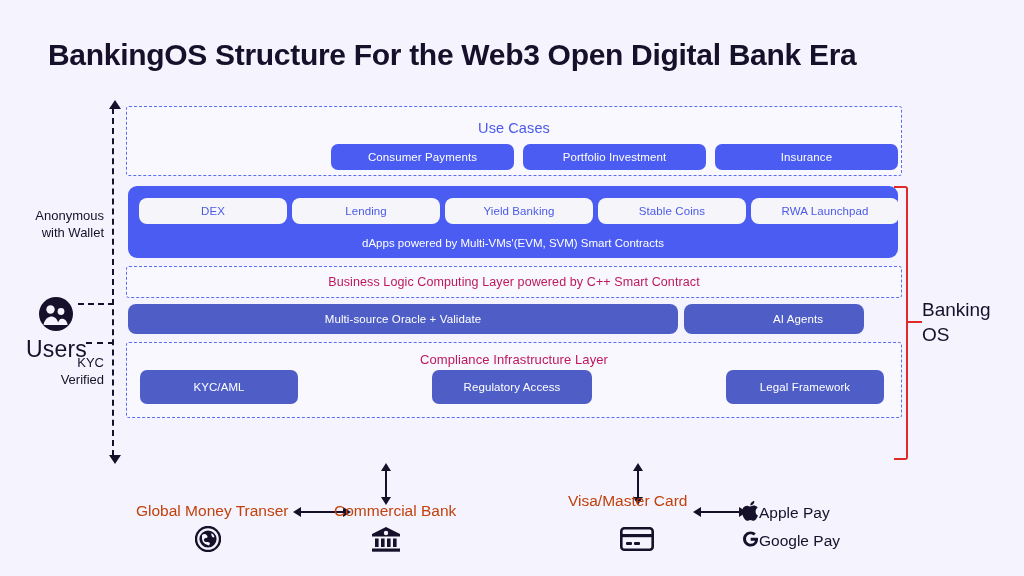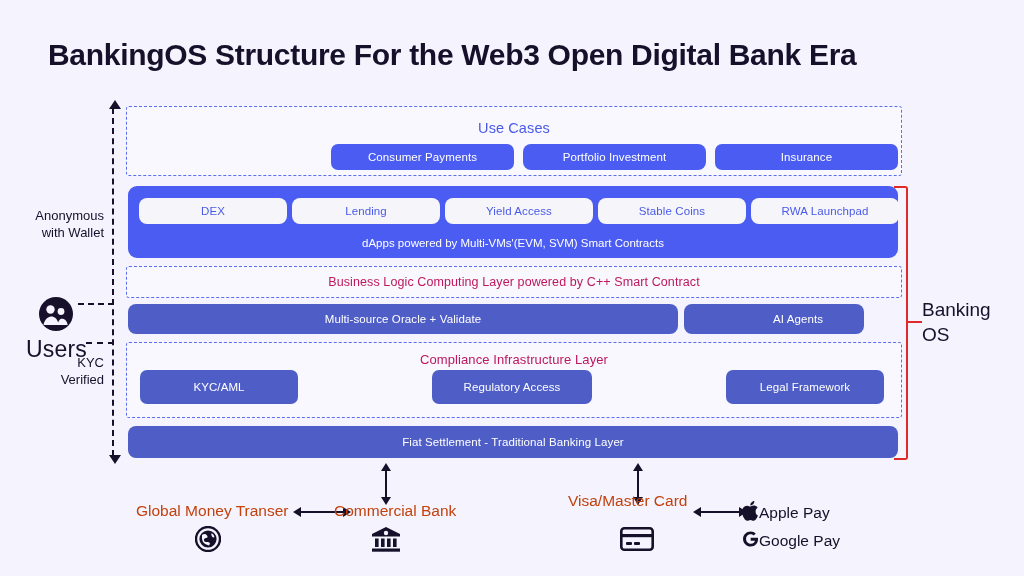--- a/index.html
+++ b/index.html
@@ -230,47 +230,46 @@
   </svg>
 </div>
 <div class="users-text">Users</div>
 
 <div class="stack">
 
   <div class="dashed-box" style="left:0px; top:0px; width:776px; height:70px;">
     <div class="section-caption" style="top:13px;">Use Cases</div>
   </div>
   <div class="pill" style="left:205px; top:38px; width:183px; height:26px;">Consumer Payments</div>
-  <div class="pill" style="left:397px; top:38px; width:183px; height:26px;border-radius:8px;">Portfolio Investment</div>
+  <div class="pill" style="left:397px; top:38px; width:183px; height:26px;">Portfolio Investment</div>
   <div class="pill" style="left:589px; top:38px; width:183px; height:26px;">Insurance</div>
 
   <div class="bluebox" style="left:2px; top:80px; width:770px; height:72px;">
     <div class="bluebox-label">dApps powered by Multi-VMs'(EVM, SVM) Smart Contracts</div>
   </div>
   <div class="pill light" style="left:13px; top:92px; width:148px; height:26px;">DEX</div>
   <div class="pill light" style="left:166px; top:92px; width:148px; height:26px;">Lending</div>
-  <div class="pill light" style="left:319px; top:92px; width:148px; height:26px;">Yield Access</div>
+  <div class="pill light" style="left:319px; top:92px; width:148px; height:26px;">Yield Banking</div>
   <div class="pill light" style="left:472px; top:92px; width:148px; height:26px;">Stable Coins</div>
   <div class="pill light" style="left:625px; top:92px; width:148px; height:26px;">RWA Launchpad</div>
 
   <div class="dashed-box" style="left:0px; top:160px; width:776px; height:32px;">
     <div class="section-caption dark" style="top:8px; font-size:12.5px;">Business Logic Computing Layer powered by C++ Smart Contract</div>
   </div>
 
   <div class="pill muted" style="left:2px; top:198px; width:550px; height:30px; border-radius:8px;">Multi-source Oracle + Validate</div>
   <div class="pill muted" style="left:558px; top:198px; width:180px; height:30px; border-radius:8px;padding-left:48px;">AI Agents</div>
 
   <div class="dashed-box" style="left:0px; top:236px; width:776px; height:76px;">
     <div class="section-caption dark" style="top:9px; font-size:13px;">Compliance Infrastructure Layer</div>
   </div>
   <div class="pill muted" style="left:14px; top:264px; width:158px; height:34px;">KYC/AML</div>
   <div class="pill muted" style="left:306px; top:264px; width:160px; height:34px;">Regulatory Access</div>
   <div class="pill muted" style="left:600px; top:264px; width:158px; height:34px;">Legal Framework</div>
 
-  <div class="pill muted" style="left:2px; top:320px; width:770px; height:32px; border-radius:8px;">Fiat Settlement - Traditional Banking Layer</div>
 </div>
 
 <div class="bracket"></div>
 <div class="bracket-stem"></div>
 <div class="bracket-label">
   <div>Banking</div>
   <div>OS</div>
 </div>
 
 <div class="varrow" style="left:385px; top:470px; height:28px;"></div>

